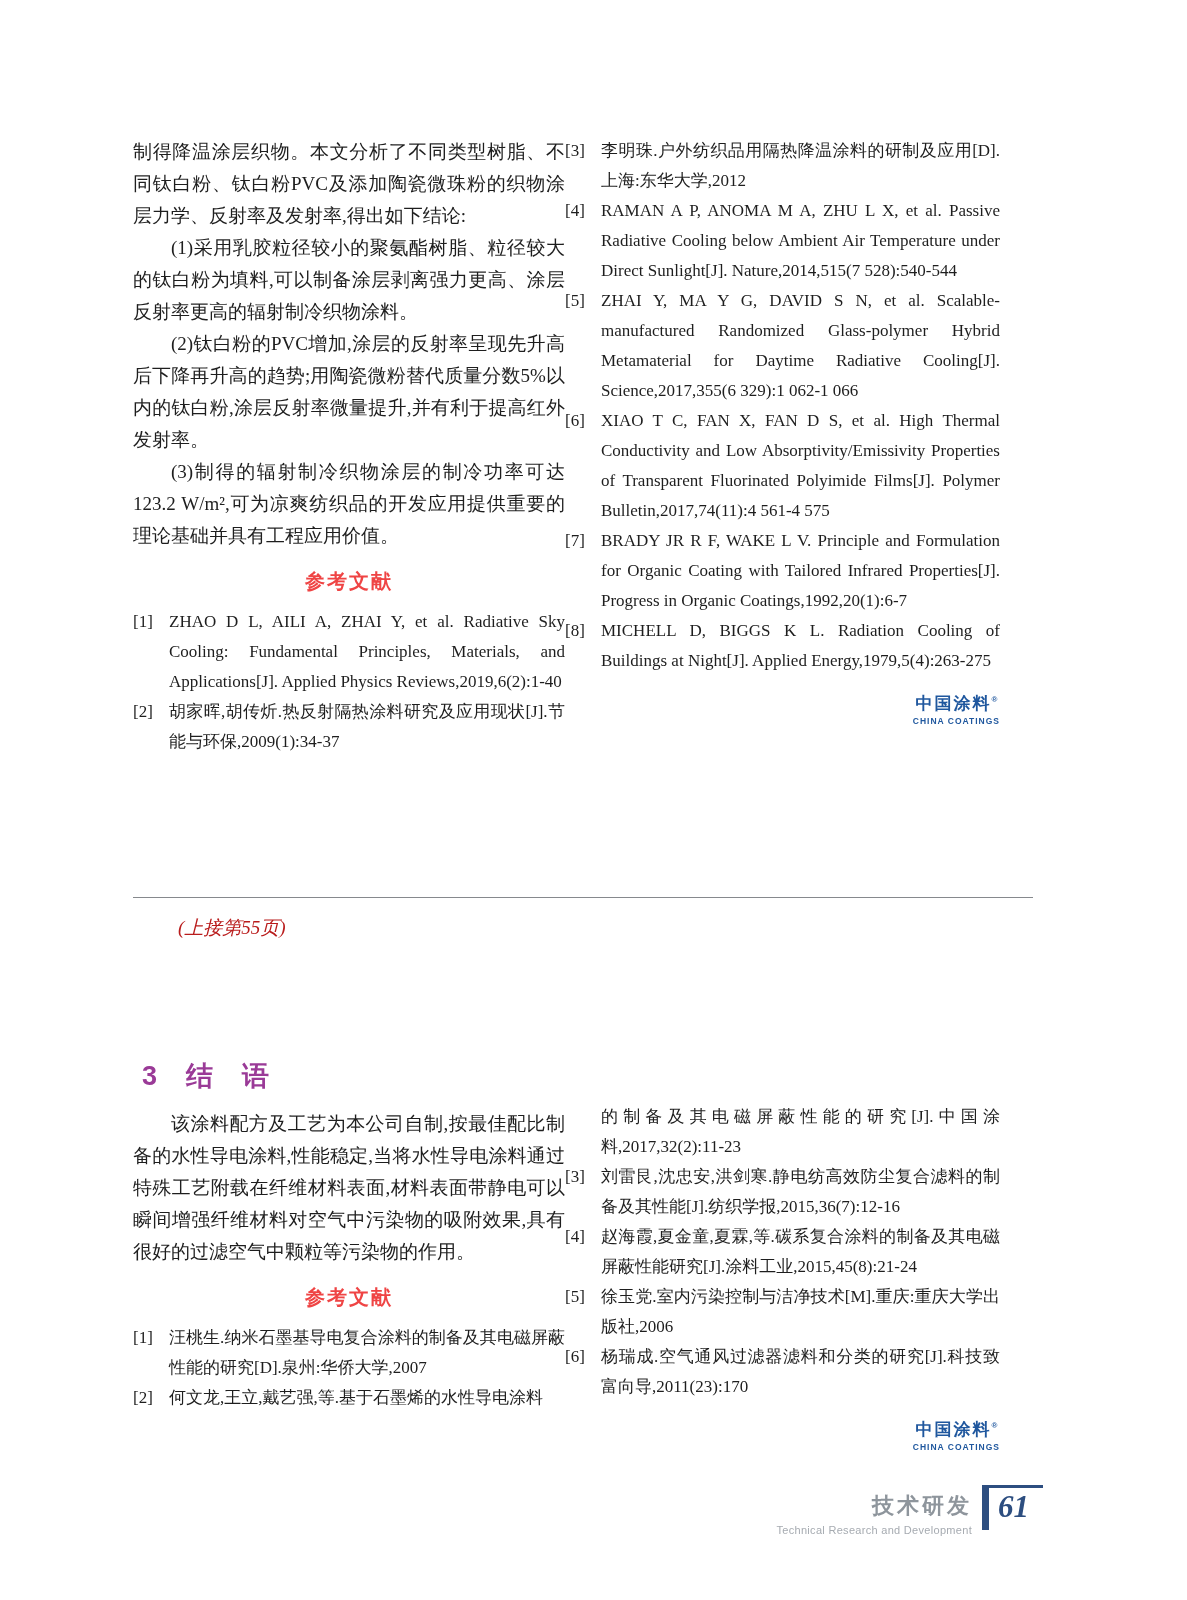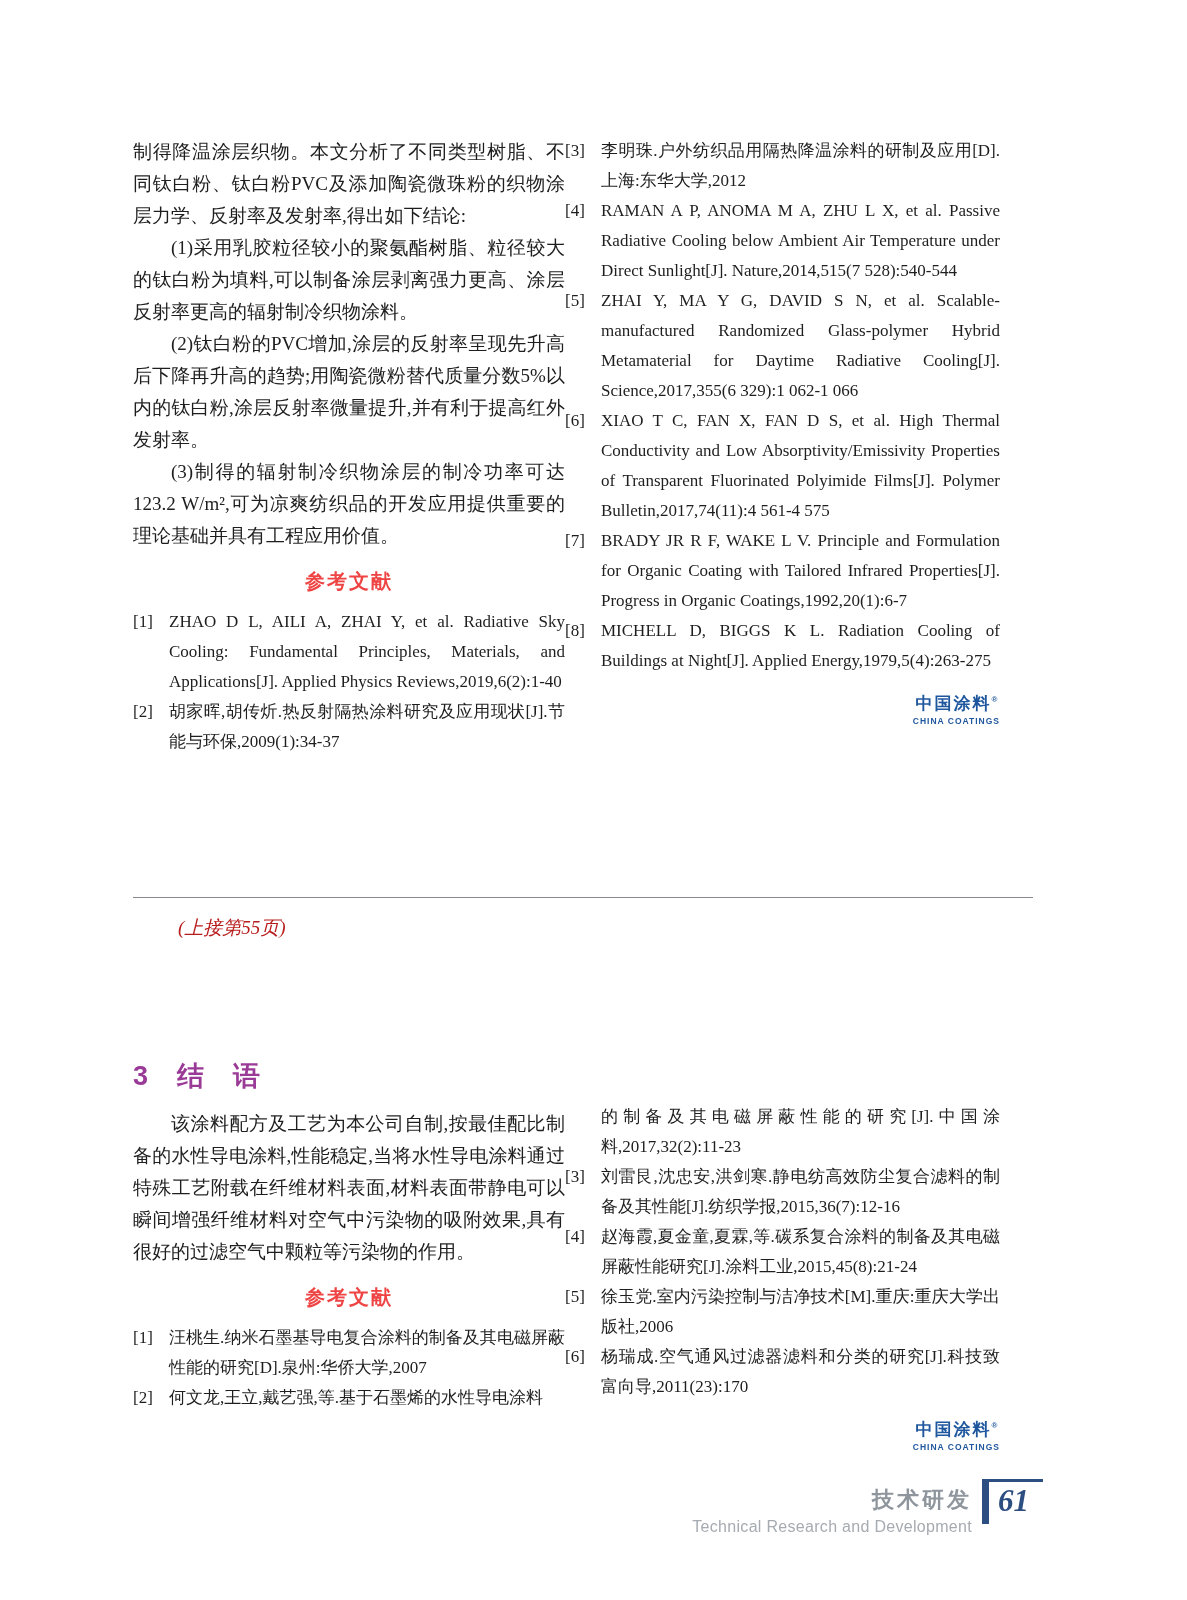--- a/index.html
+++ b/index.html
@@ -65,21 +65,21 @@
   }
   .continued-note {
     position: absolute; left: 133px; top: 915px;
     font-size: 19px; font-style: italic; color: #b91c1c; margin-left: 45px;
   }
 
   
   .section-heading {
     font-family: "Liberation Sans", sans-serif;
     font-size: 27px; font-weight: bold; color: var(--purple);
-    margin-bottom: 14px; letter-spacing: 1px;
+    margin-bottom: 14px; letter-spacing: 1px; margin-left: 9px;
   }
 
   
   .logo-wrap { align-self: flex-end; margin-top: 16px; }
   .logo { display: inline-block; text-align: center; }
   .logo-cn {
     font-family: "Liberation Sans", sans-serif;
     color: var(--logo-blue); font-weight: bold; font-size: 17px; letter-spacing: 2px;
   }
   .logo-cn sup { font-size: 8px; vertical-align: super; letter-spacing: 0; }
@@ -94,21 +94,21 @@
     position: absolute; right: 144px; bottom: 64px;
     display: flex; align-items: flex-start;
   }
   .footer-text { text-align: right; margin-right: 10px; padding-top: 6px; }
   .footer-cn {
     font-family: "Liberation Sans", sans-serif;
     font-size: 22px; font-weight: bold; color: #8e959c; letter-spacing: 3px;
   }
   .footer-en {
     font-family: "Liberation Sans", sans-serif;
-    font-size: 16px; color: #a6abb1; margin-top: 3px; letter-spacing: 0.3px;
+    font-size: 11px; color: #a6abb1; margin-top: 3px; letter-spacing: 0.3px;
   }
   .page-box {
     border-top: 3px solid var(--footer-blue);
     border-left: 7px solid var(--footer-blue);
     padding: 2px 14px 6px 9px;
     min-height: 44px;
   }
   .page-num {
     font-family: "Liberation Serif", "DejaVu Serif", serif;
     font-style: italic; font-weight: bold;

